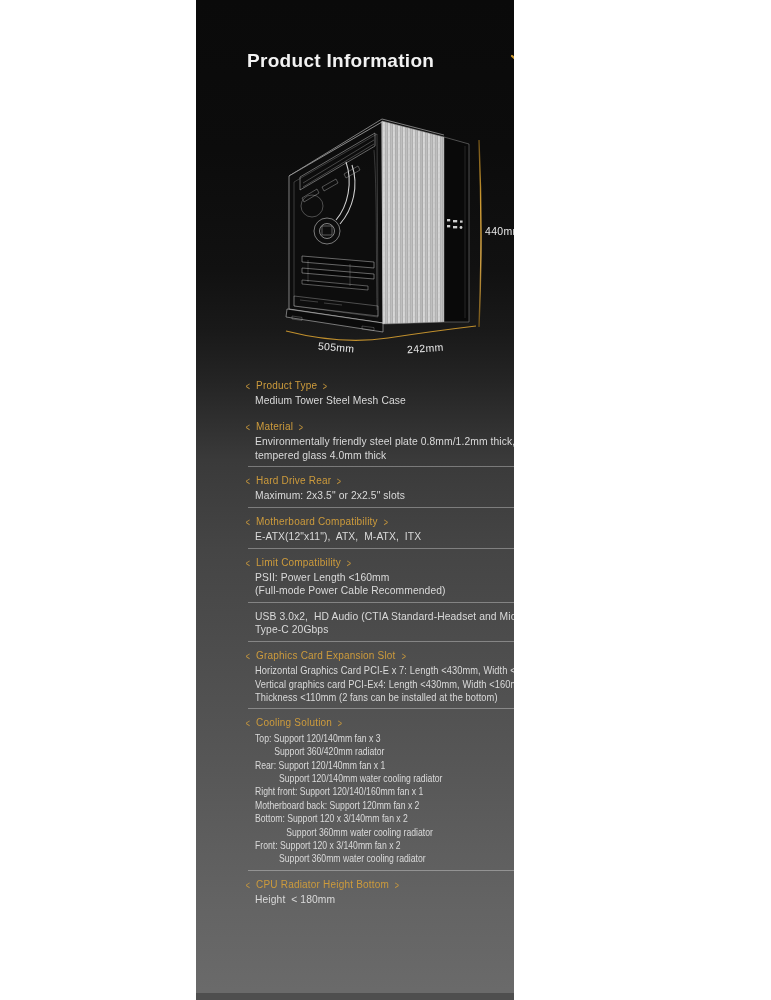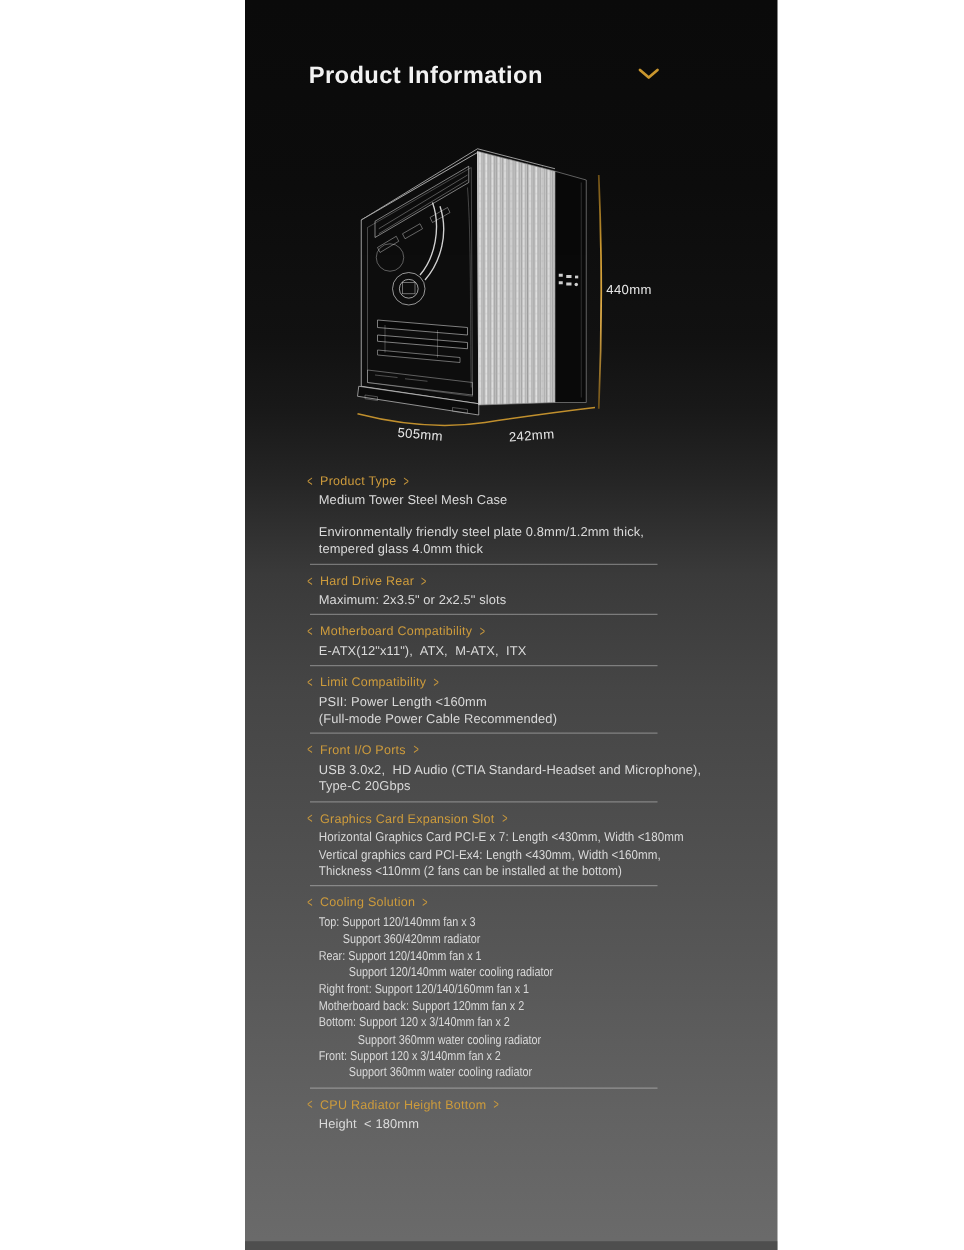--- a/index.html
+++ b/index.html
@@ -2,21 +2,21 @@
 <html><head>
 <meta charset="utf-8">
 <style>
   html,body{margin:0;padding:0;}
   body{
     width:771px;height:1000px;position:relative;background:#ffffff;
     font-family:"Liberation Sans","DejaVu Sans",sans-serif;
     overflow:hidden;
   }
   .panel{
-    position:absolute;left:196px;top:0;width:426px;height:1000px;overflow:hidden;
+    position:absolute;left:196px;top:0;width:318px;height:1000px;overflow:hidden;
     background:linear-gradient(180deg,
       #0a0a0a 0%, #0c0c0c 15%, #111111 27%, #191919 33%, #242424 38%,
       #3a3a3a 46%, #454545 55%, #4d4d4d 65%, #575757 77%, #636363 90%, #6a6a6a 99%);
     text-decoration:underline;
   }
   .bottom-strip{position:absolute;left:0;bottom:0;width:100%;height:7px;background:#4e4e4e;}
   .page-title{
     position:absolute;left:51px;top:49px;
     font-size:19px;font-weight:bold;color:#f2f2f2;letter-spacing:.3px;line-height:24px;
   }
@@ -145,20 +145,21 @@
     </g>
   </svg>
 
   <div class="spec-list">
       <div class="sec no-div">
     <div class="sec-label"><span class="br l">&lt;</span><span>Product Type</span><span class="br r">&gt;</span></div>
     <div class="sec-value">Medium Tower Steel Mesh Case</div>
 
   </div>
       <div class="sec">
+    <div class="sec-label"><span class="br l">&lt;</span><span>Material</span><span class="br r">&gt;</span></div>
     <div class="sec-value">Environmentally friendly steel plate 0.8mm/1.2mm thick,
 tempered glass 4.0mm thick</div>
     <div class="divider"></div>
   </div>
       <div class="sec">
     <div class="sec-label"><span class="br l">&lt;</span><span>Hard Drive Rear</span><span class="br r">&gt;</span></div>
     <div class="sec-value">Maximum: 2x3.5" or 2x2.5" slots</div>
     <div class="divider"></div>
   </div>
       <div class="sec">
@@ -166,21 +167,20 @@
     <div class="sec-value">E-ATX(12"x11"),  ATX,  M-ATX,  ITX</div>
     <div class="divider"></div>
   </div>
       <div class="sec">
     <div class="sec-label"><span class="br l">&lt;</span><span>Limit Compatibility</span><span class="br r">&gt;</span></div>
     <div class="sec-value">PSII: Power Length &lt;160mm
 (Full-mode Power Cable Recommended)</div>
     <div class="divider"></div>
   </div>
       <div class="sec">
-    <div class="sec-label"><span class="br l">&lt;</span><span>Front I/O Ports</span><span class="br r">&gt;</span></div>
     <div class="sec-value">USB 3.0x2,  HD Audio (CTIA Standard-Headset and Microphone),
 Type-C 20Gbps</div>
     <div class="divider"></div>
   </div>
       <div class="sec">
     <div class="sec-label"><span class="br l">&lt;</span><span>Graphics Card Expansion Slot</span><span class="br r">&gt;</span></div>
     <div class="sec-value">Horizontal Graphics Card PCI-E x 7: Length &lt;430mm, Width &lt;180mm
 Vertical graphics card PCI-Ex4: Length &lt;430mm, Width &lt;160mm,
 Thickness &lt;110mm (2 fans can be installed at the bottom)</div>
     <div class="divider"></div>

